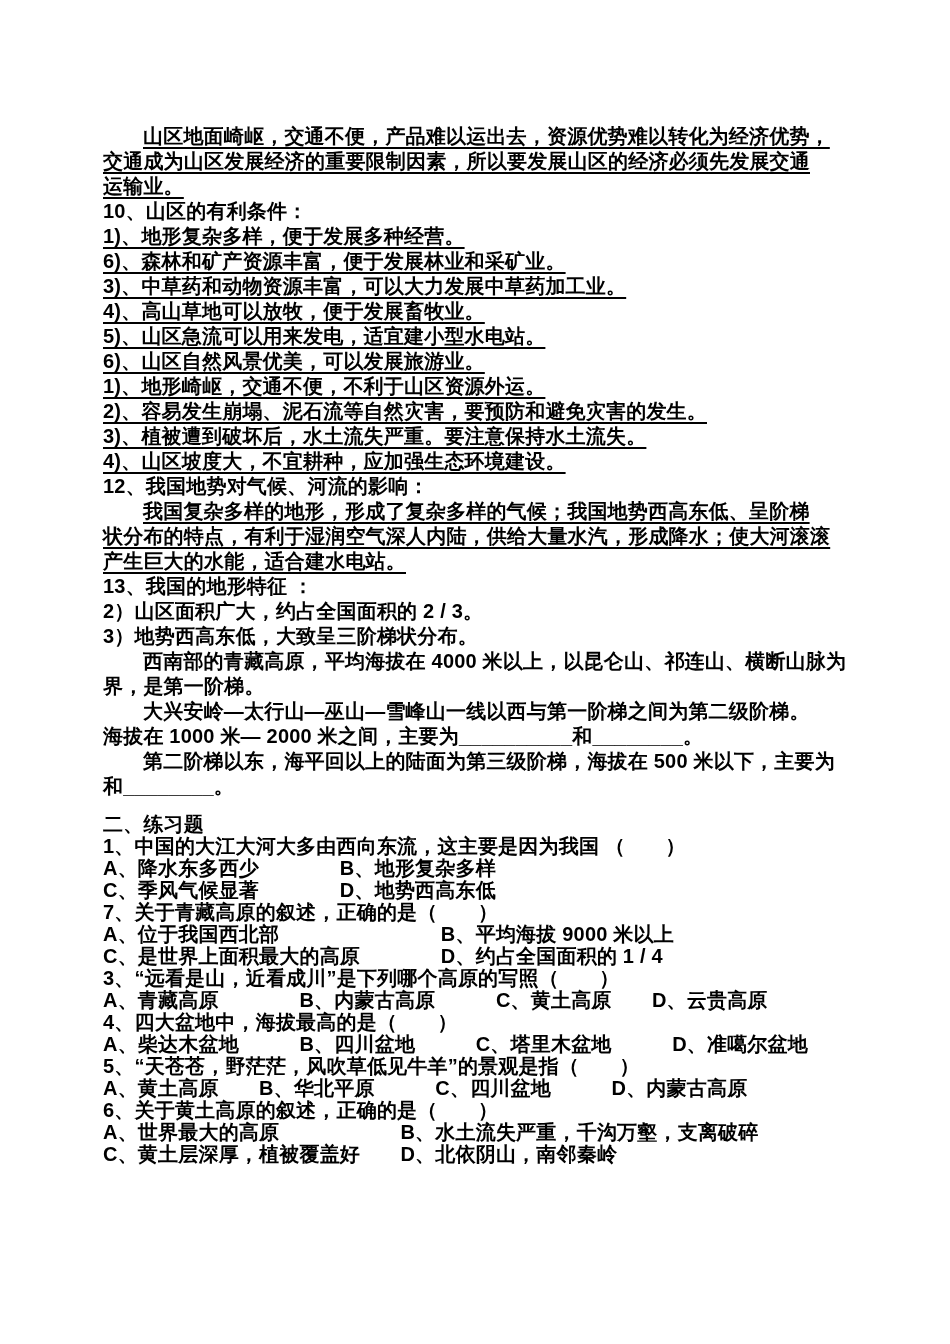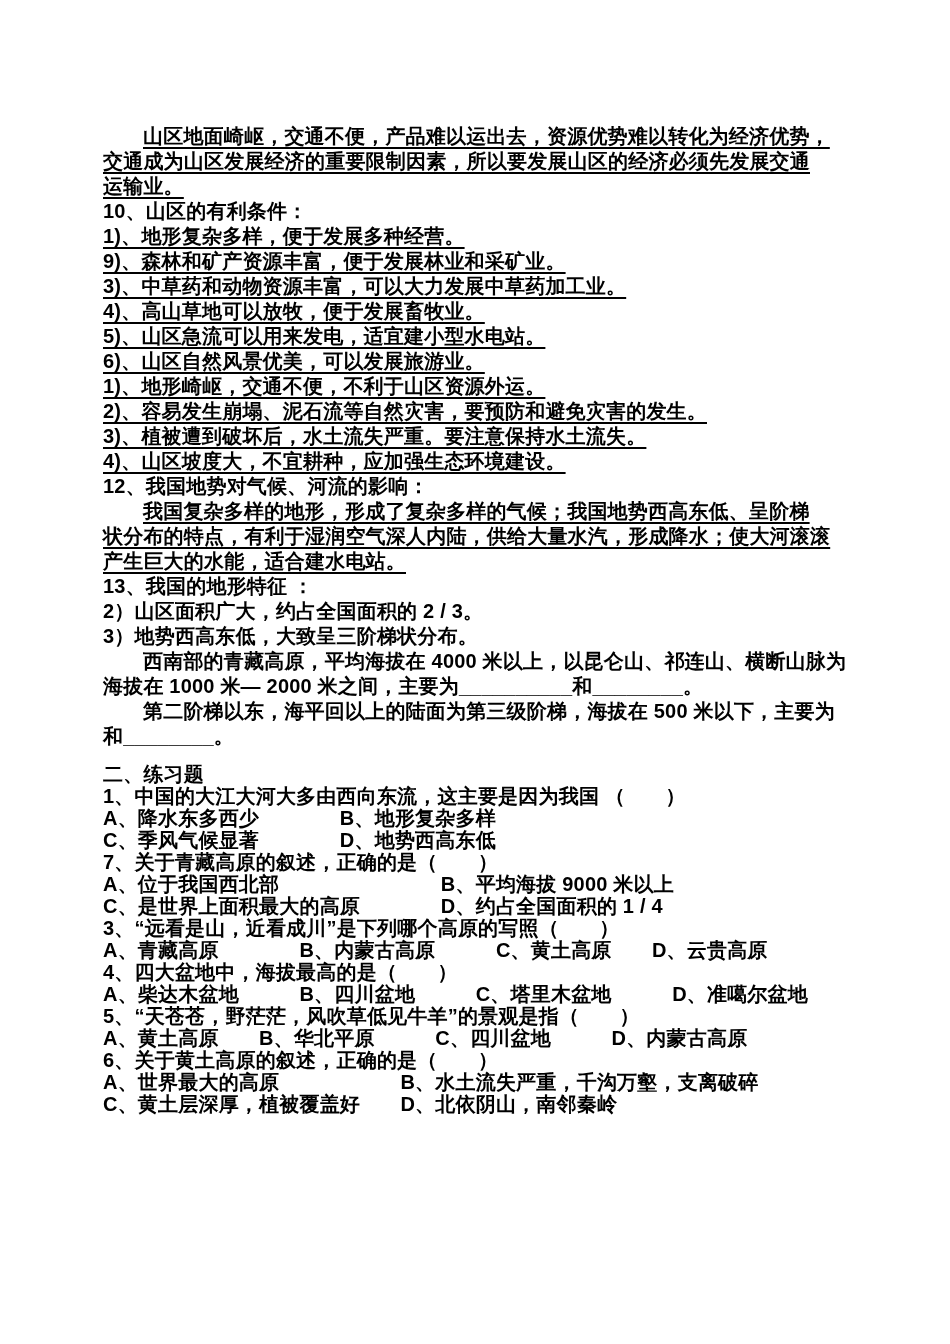--- a/index.html
+++ b/index.html
@@ -42,37 +42,39 @@
 </head>
 <body style="background: rgb(255, 255, 255);">
 
 <div class="page" style="background: rgb(255, 255, 255); color: rgb(0, 0, 0);">
   <div class="doc-section sec-notes">
       <p class="line u ind">山区地面崎岖，交通不便，产品难以运出去，资源优势难以转化为经济优势，</p>
       <p class="line u">交通成为山区发展经济的重要限制因素，所以要发展山区的经济必须先发展交通</p>
       <p class="line u">运输业。</p>
       <p class="line">10、山区的有利条件：</p>
       <p class="line u">1)、地形复杂多样，便于发展多种经营。</p>
-      <p class="line u">9)、森林和矿产资源丰富，便于发展林业和采矿业。</p>
+      <p class="line u">6)、森林和矿产资源丰富，便于发展林业和采矿业。</p>
       <p class="line u">3)、中草药和动物资源丰富，可以大力发展中草药加工业。</p>
       <p class="line u">4)、高山草地可以放牧，便于发展畜牧业。</p>
       <p class="line u">5)、山区急流可以用来发电，适宜建小型水电站。</p>
       <p class="line u">6)、山区自然风景优美，可以发展旅游业。</p>
       <p class="line u">1)、地形崎岖，交通不便，不利于山区资源外运。</p>
       <p class="line u">2)、容易发生崩塌、泥石流等自然灾害，要预防和避免灾害的发生。</p>
       <p class="line u">3)、植被遭到破坏后，水土流失严重。要注意保持水土流失。</p>
       <p class="line u">4)、山区坡度大，不宜耕种，应加强生态环境建设。</p>
       <p class="line">12、我国地势对气候、河流的影响：</p>
       <p class="line u ind">我国复杂多样的地形，形成了复杂多样的气候；我国地势西高东低、呈阶梯</p>
       <p class="line u">状分布的特点，有利于湿润空气深人内陆，供给大量水汽，形成降水；使大河滚滚</p>
       <p class="line u">产生巨大的水能，适合建水电站。</p>
       <p class="line">13、我国的地形特征 ：</p>
       <p class="line">2）山区面积广大，约占全国面积的 2 / 3。</p>
       <p class="line">3）地势西高东低，大致呈三阶梯状分布。</p>
       <p class="line ind">西南部的青藏高原，平均海拔在 4000 米以上，以昆仑山、祁连山、横断山脉为</p>
+      <p class="line">界，是第一阶梯。</p>
+      <p class="line ind">大兴安岭—太行山—巫山—雪峰山一线以西与第一阶梯之间为第二级阶梯。</p>
       <p class="line">海拔在 1000 米— 2000 米之间，主要为__________和________。</p>
       <p class="line ind">第二阶梯以东，海平回以上的陆面为第三级阶梯，海拔在 500 米以下，主要为</p>
       <p class="line">和________。</p>
     </div>
   <div class="doc-section sec-exercises">
       <p class="line">二、练习题</p>
       <p class="line">1、中国的大江大河大多由西向东流，这主要是因为我国 （　　）</p>
       <p class="line">A、降水东多西少　　　　B、地形复杂多样</p>
       <p class="line">C、季风气候显著　　　　D、地势西高东低</p>
       <p class="line">7、关于青藏高原的叙述，正确的是（　　）</p>

